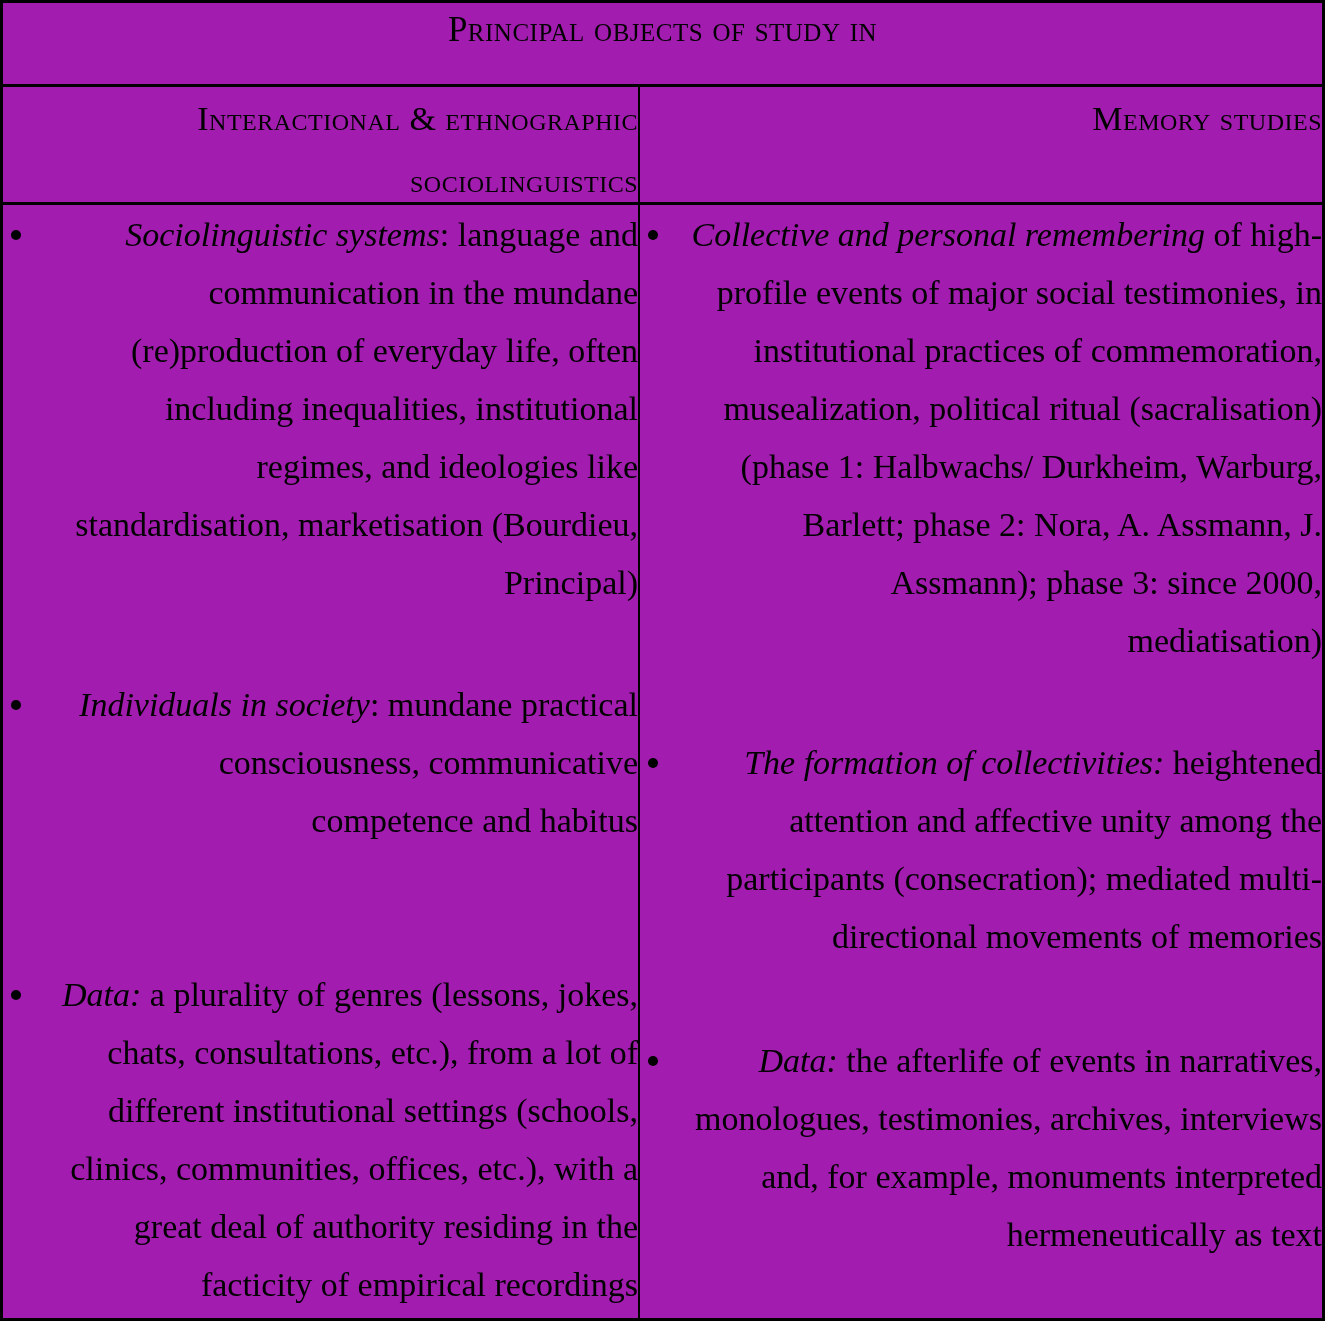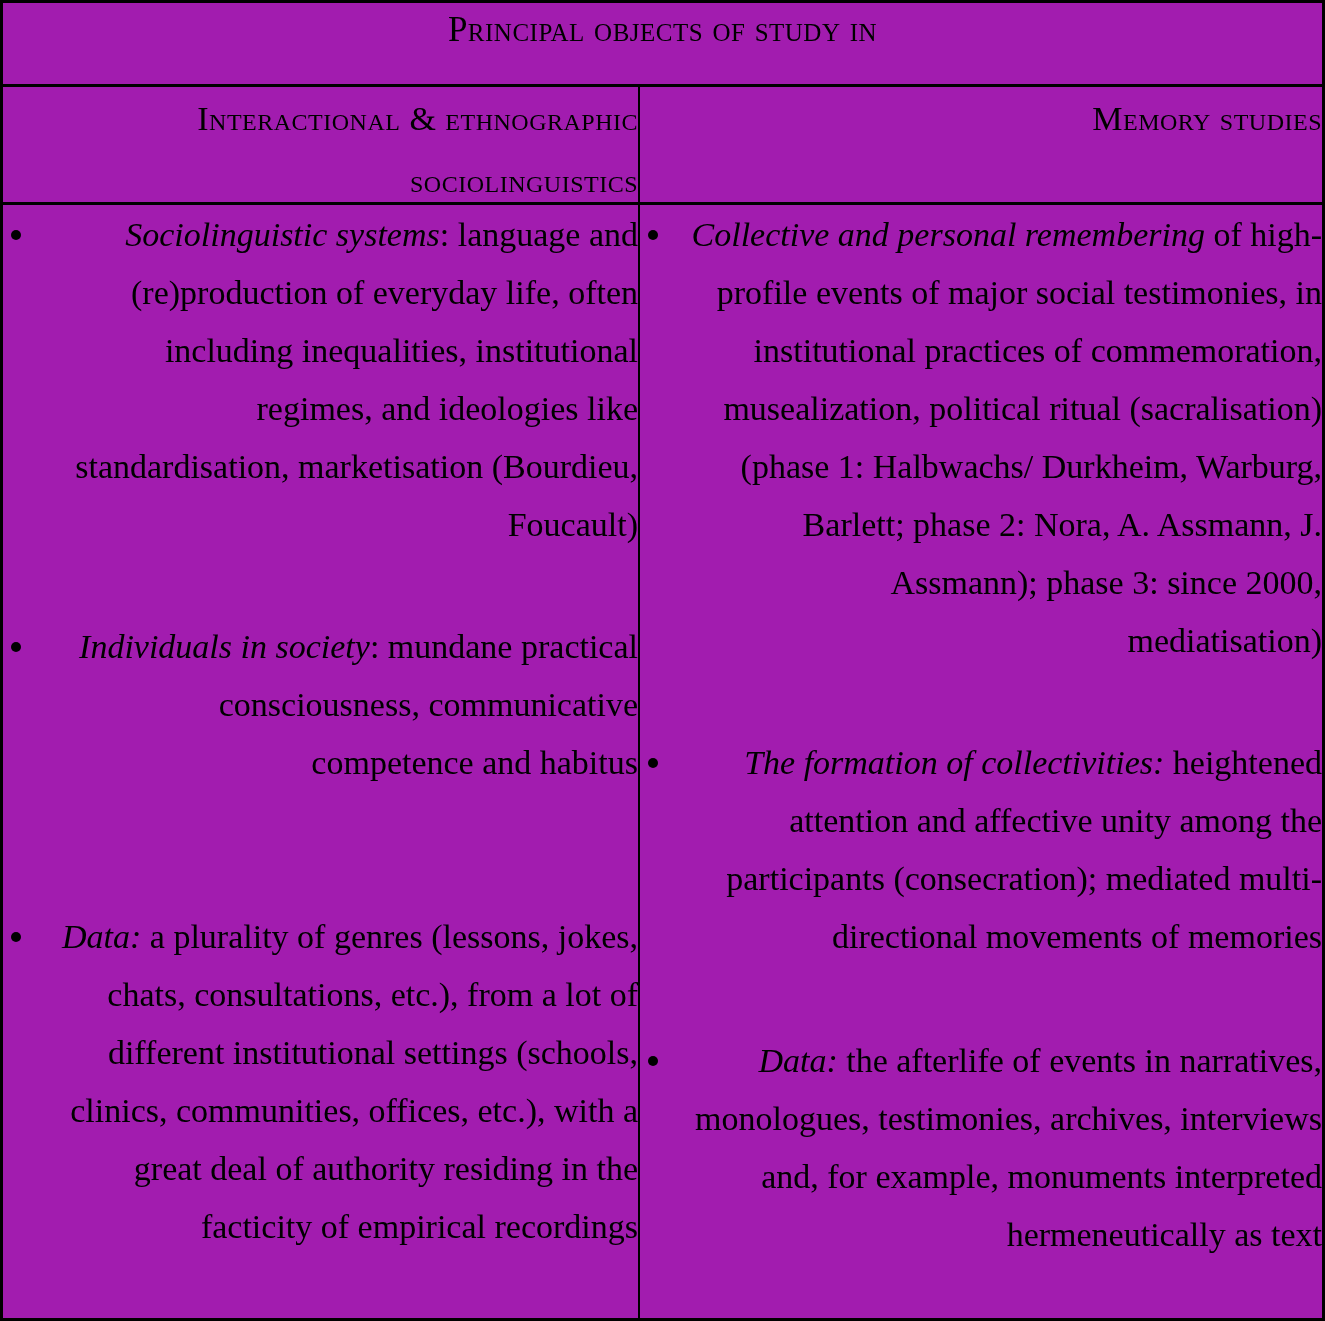--- a/index.html
+++ b/index.html
@@ -85,25 +85,26 @@
   </div>
 
   <div class="row-body">
 
     <div class="cell-left body-cell">
 
       <div class="item gap-a">
         <span class="bullet"></span>
         <div class="txt">
           <div class="line"><i>Sociolinguistic systems</i><span>: language and</span></div>
+          <div class="line">communication in the mundane</div>
           <div class="line">(re)production of everyday life, often</div>
           <div class="line">including inequalities, institutional</div>
           <div class="line">regimes, and ideologies like</div>
           <div class="line">standardisation, marketisation (Bourdieu,</div>
-          <div class="line">Foucault)</div>
+          <div class="line">Principal)</div>
         </div>
       </div>
 
       <div class="item gap-b">
         <span class="bullet"></span>
         <div class="txt">
           <div class="line"><i>Individuals in society</i><span>: mundane practical</span></div>
           <div class="line">consciousness, communicative</div>
           <div class="line">competence and habitus</div>
         </div>

